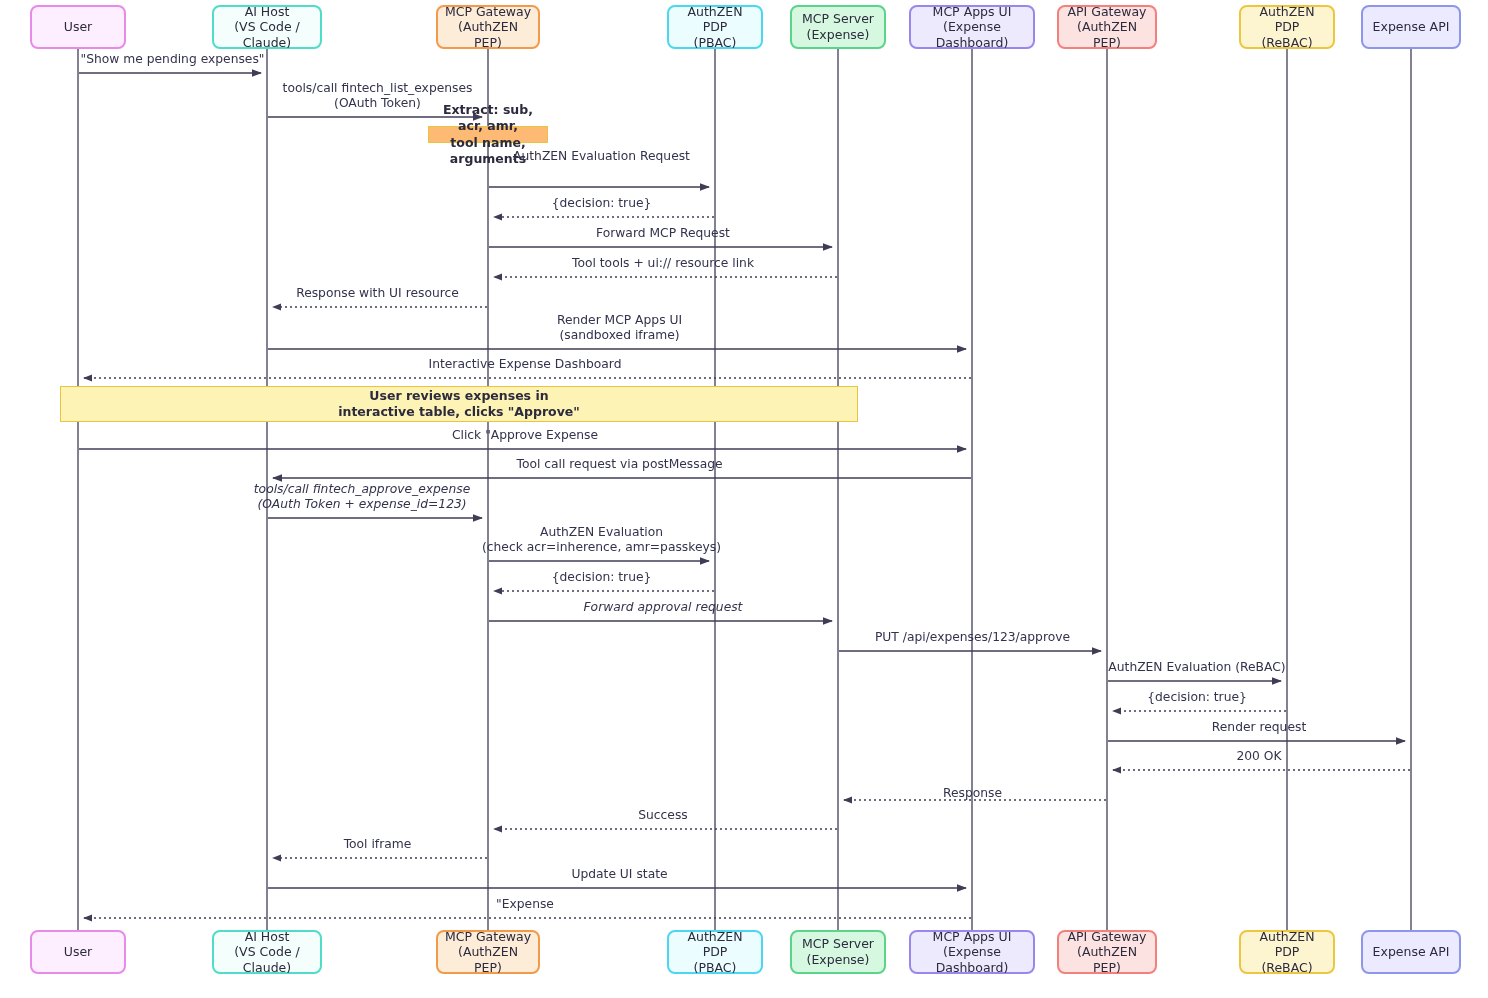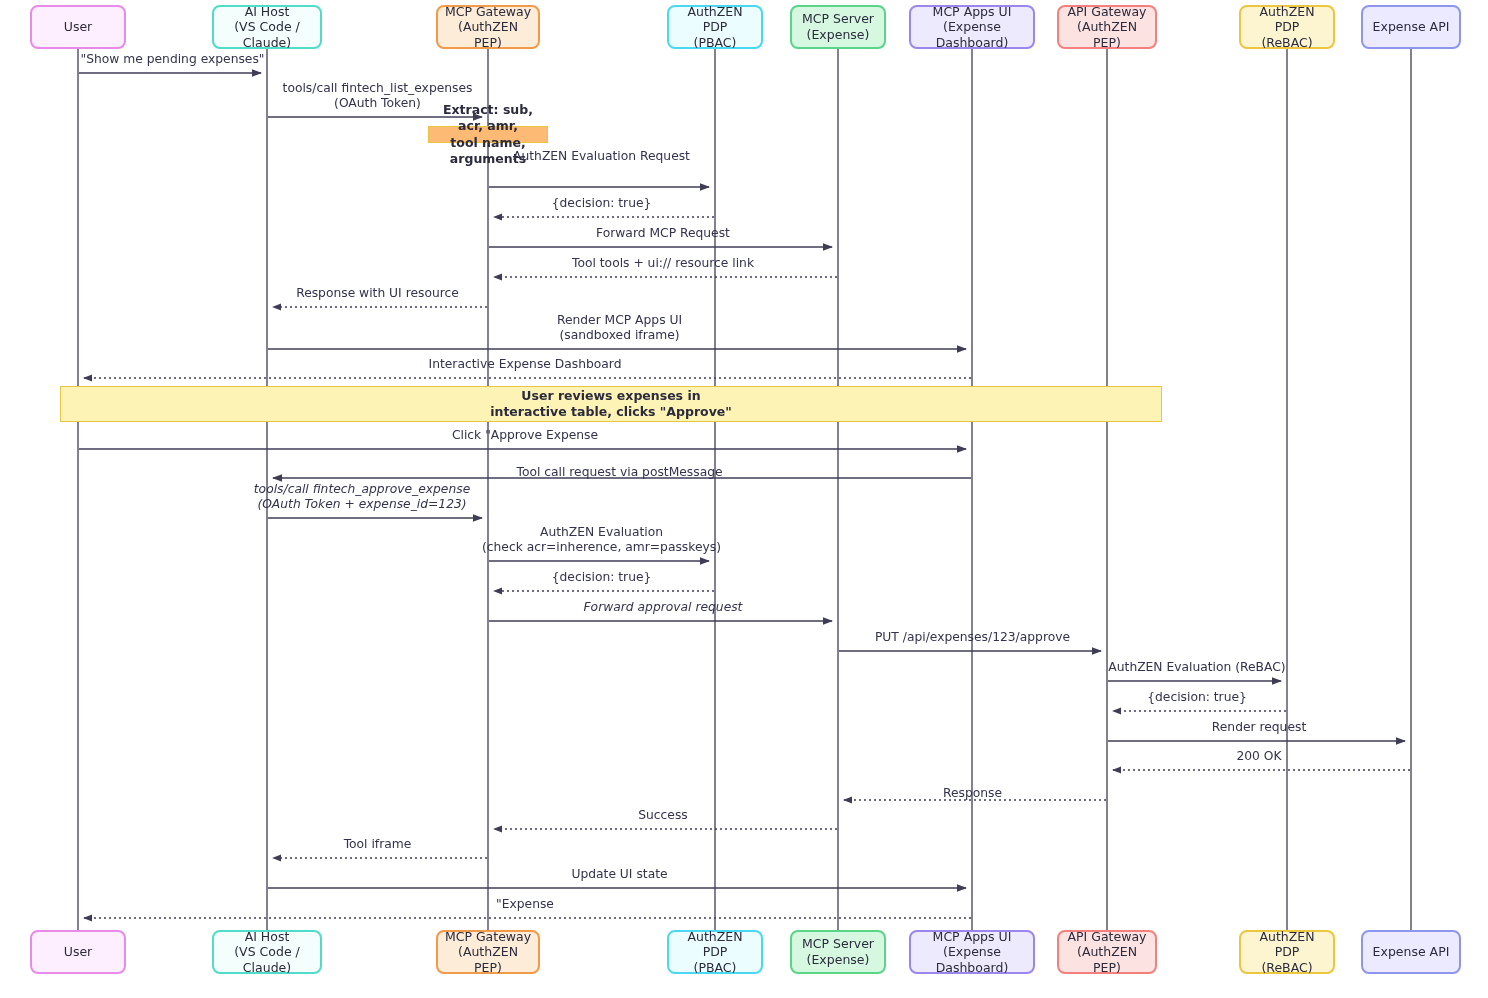--- a/index.html
+++ b/index.html
@@ -137,37 +137,37 @@
 (Expense Dashboard)</span></div>
       <div class="actor-box" style="left: 1057px; top: 930px; width: 100px; height: 44px; background: rgb(253, 226, 226); border-color: rgb(244, 128, 126);"><span>API Gateway
 (AuthZEN PEP)</span></div>
       <div class="actor-box" style="left: 1239px; top: 930px; width: 96px; height: 44px; background: rgb(253, 245, 207); border-color: rgb(237, 198, 63);"><span>AuthZEN PDP
 (ReBAC)</span></div>
       <div class="actor-box" style="left: 1361px; top: 930px; width: 100px; height: 44px; background: rgb(236, 234, 255); border-color: rgb(142, 150, 236);"><span>Expense API</span></div>
     </div>
   <div id="notes-layer">
       <div class="note-box" style="left: 428px; top: 126px; width: 120px; height: 17px; background: #fdba74; border-color: rgb(232, 196, 66);"><span>Extract: sub, acr, amr,
 tool name, arguments</span></div>
-      <div class="note-box" style="left: 60px; top: 386px; width: 1102px; height: 36px; background: rgb(253, 243, 181); border-color: rgb(232, 196, 66);"><span>User reviews expenses in
+      <div class="note-box" style="left: 60px; top: 386px; width: 798px; height: 36px; background: rgb(253, 243, 181); border-color: rgb(232, 196, 66);"><span>User reviews expenses in
 interactive table, clicks "Approve"</span></div>
     </div>
   <div id="labels-layer">
       <div class="msg-label" style="left: 172.5px; top: 52px;">"Show me pending expenses"</div>
       <div class="msg-label" style="left: 377.5px; top: 81px;">tools/call fintech_list_expenses
 (OAuth Token)</div>
       <div class="msg-label" style="left: 601.5px; top: 149px;">AuthZEN Evaluation Request</div>
       <div class="msg-label" style="left: 601.5px; top: 196px;">{decision: true}</div>
       <div class="msg-label" style="left: 663px; top: 226px; text-align: right;">Forward MCP Request</div>
       <div class="msg-label" style="left: 663px; top: 256px;">Tool tools + ui:// resource link</div>
       <div class="msg-label" style="left: 377.5px; top: 286px;">Response with UI resource</div>
       <div class="msg-label" style="left: 619.5px; top: 313px;">Render MCP Apps UI
 (sandboxed iframe)</div>
       <div class="msg-label" style="left: 525px; top: 357px;">Interactive Expense Dashboard</div>
       <div class="msg-label" style="left: 525px; top: 428px;">Click "Approve Expense</div>
-      <div class="msg-label" style="left: 619.5px; top: 457px; margin-top: 8px;">Tool call request via postMessage</div>
+      <div class="msg-label" style="left: 619.5px; top: 457px;">Tool call request via postMessage</div>
       <div class="msg-label" style="left: 362px; top: 482px; font-style: italic;">tools/call fintech_approve_expense
 (OAuth Token + expense_id=123)</div>
       <div class="msg-label" style="left: 601.5px; top: 525px;">AuthZEN Evaluation
 (check acr=inherence, amr=passkeys)</div>
       <div class="msg-label" style="left: 601.5px; top: 570px;">{decision: true}</div>
       <div class="msg-label" style="left: 663px; top: 600px; font-style: italic;">Forward approval request</div>
       <div class="msg-label" style="left: 972.5px; top: 630px;">PUT /api/expenses/123/approve</div>
       <div class="msg-label" style="left: 1197px; top: 660px;">AuthZEN Evaluation (ReBAC)</div>
       <div class="msg-label" style="left: 1197px; top: 690px;">{decision: true}</div>
       <div class="msg-label" style="left: 1259px; top: 720px;">Render request</div>

